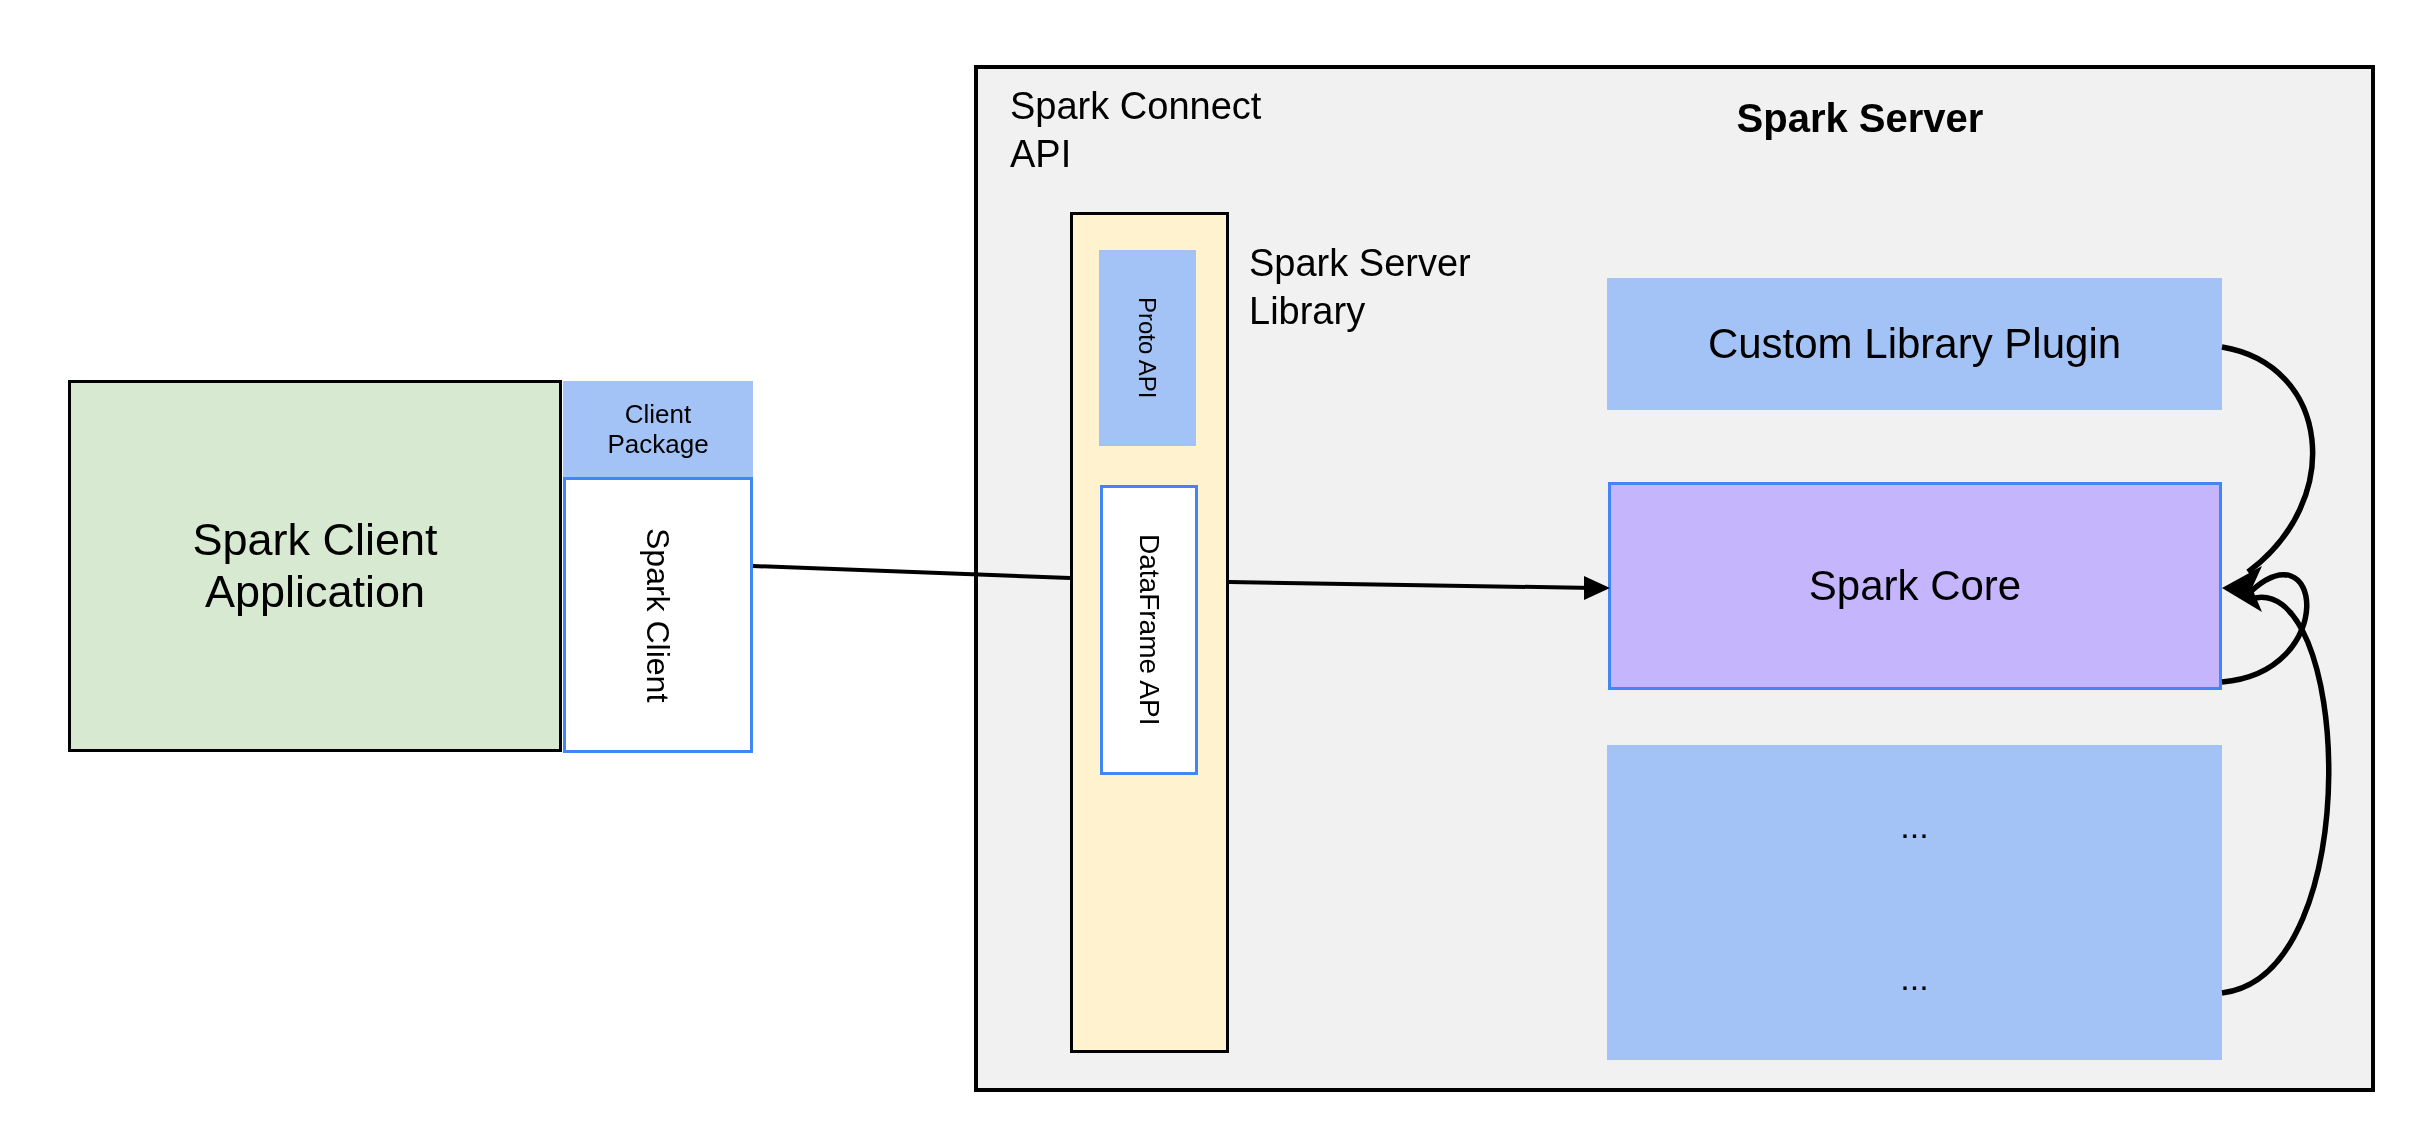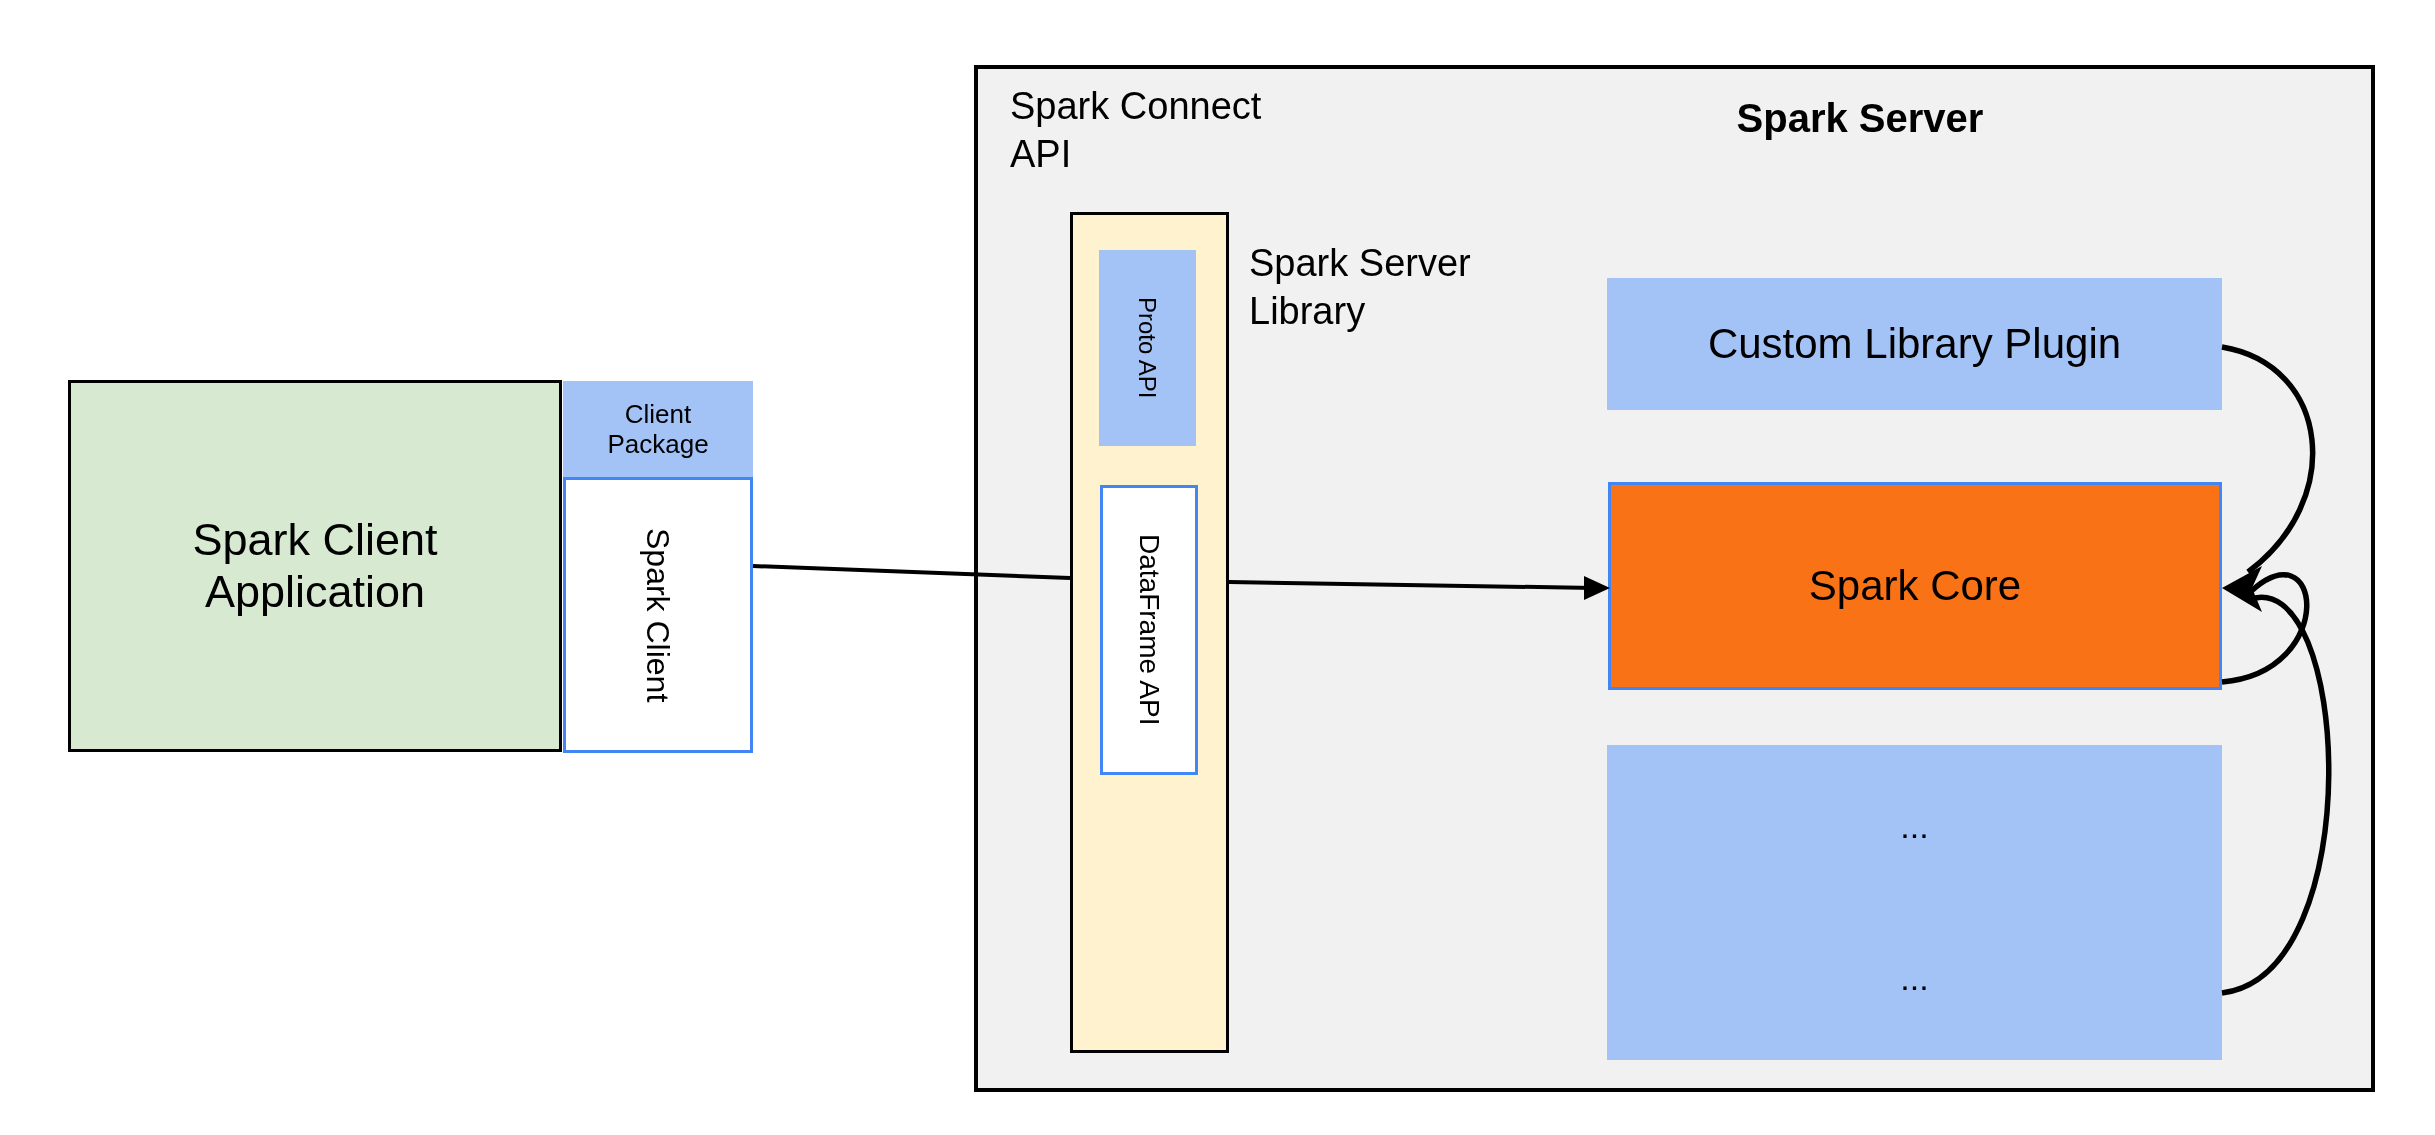--- a/index.html
+++ b/index.html
@@ -150,21 +150,21 @@
     left: 1607px; top: 278px;
     width: 615px; height: 132px;
     background: #A3C2F5;
     border: 2px solid #A3C2F5;
     font-size: 42px;
     z-index: 4;
   }
   #spark-core {
     left: 1608px; top: 482px;
     width: 614px; height: 208px;
-    background: #f97316;
+    background: #c4b5fd;
     border: 3px solid #4285F4;
     font-size: 42px;
     z-index: 4;
   }
   #ellipsis-1 {
     left: 1607px; top: 745px;
     width: 615px; height: 163px;
     background: #A3C2F5;
     border: 2px solid #A3C2F5;
     font-size: 34px;

